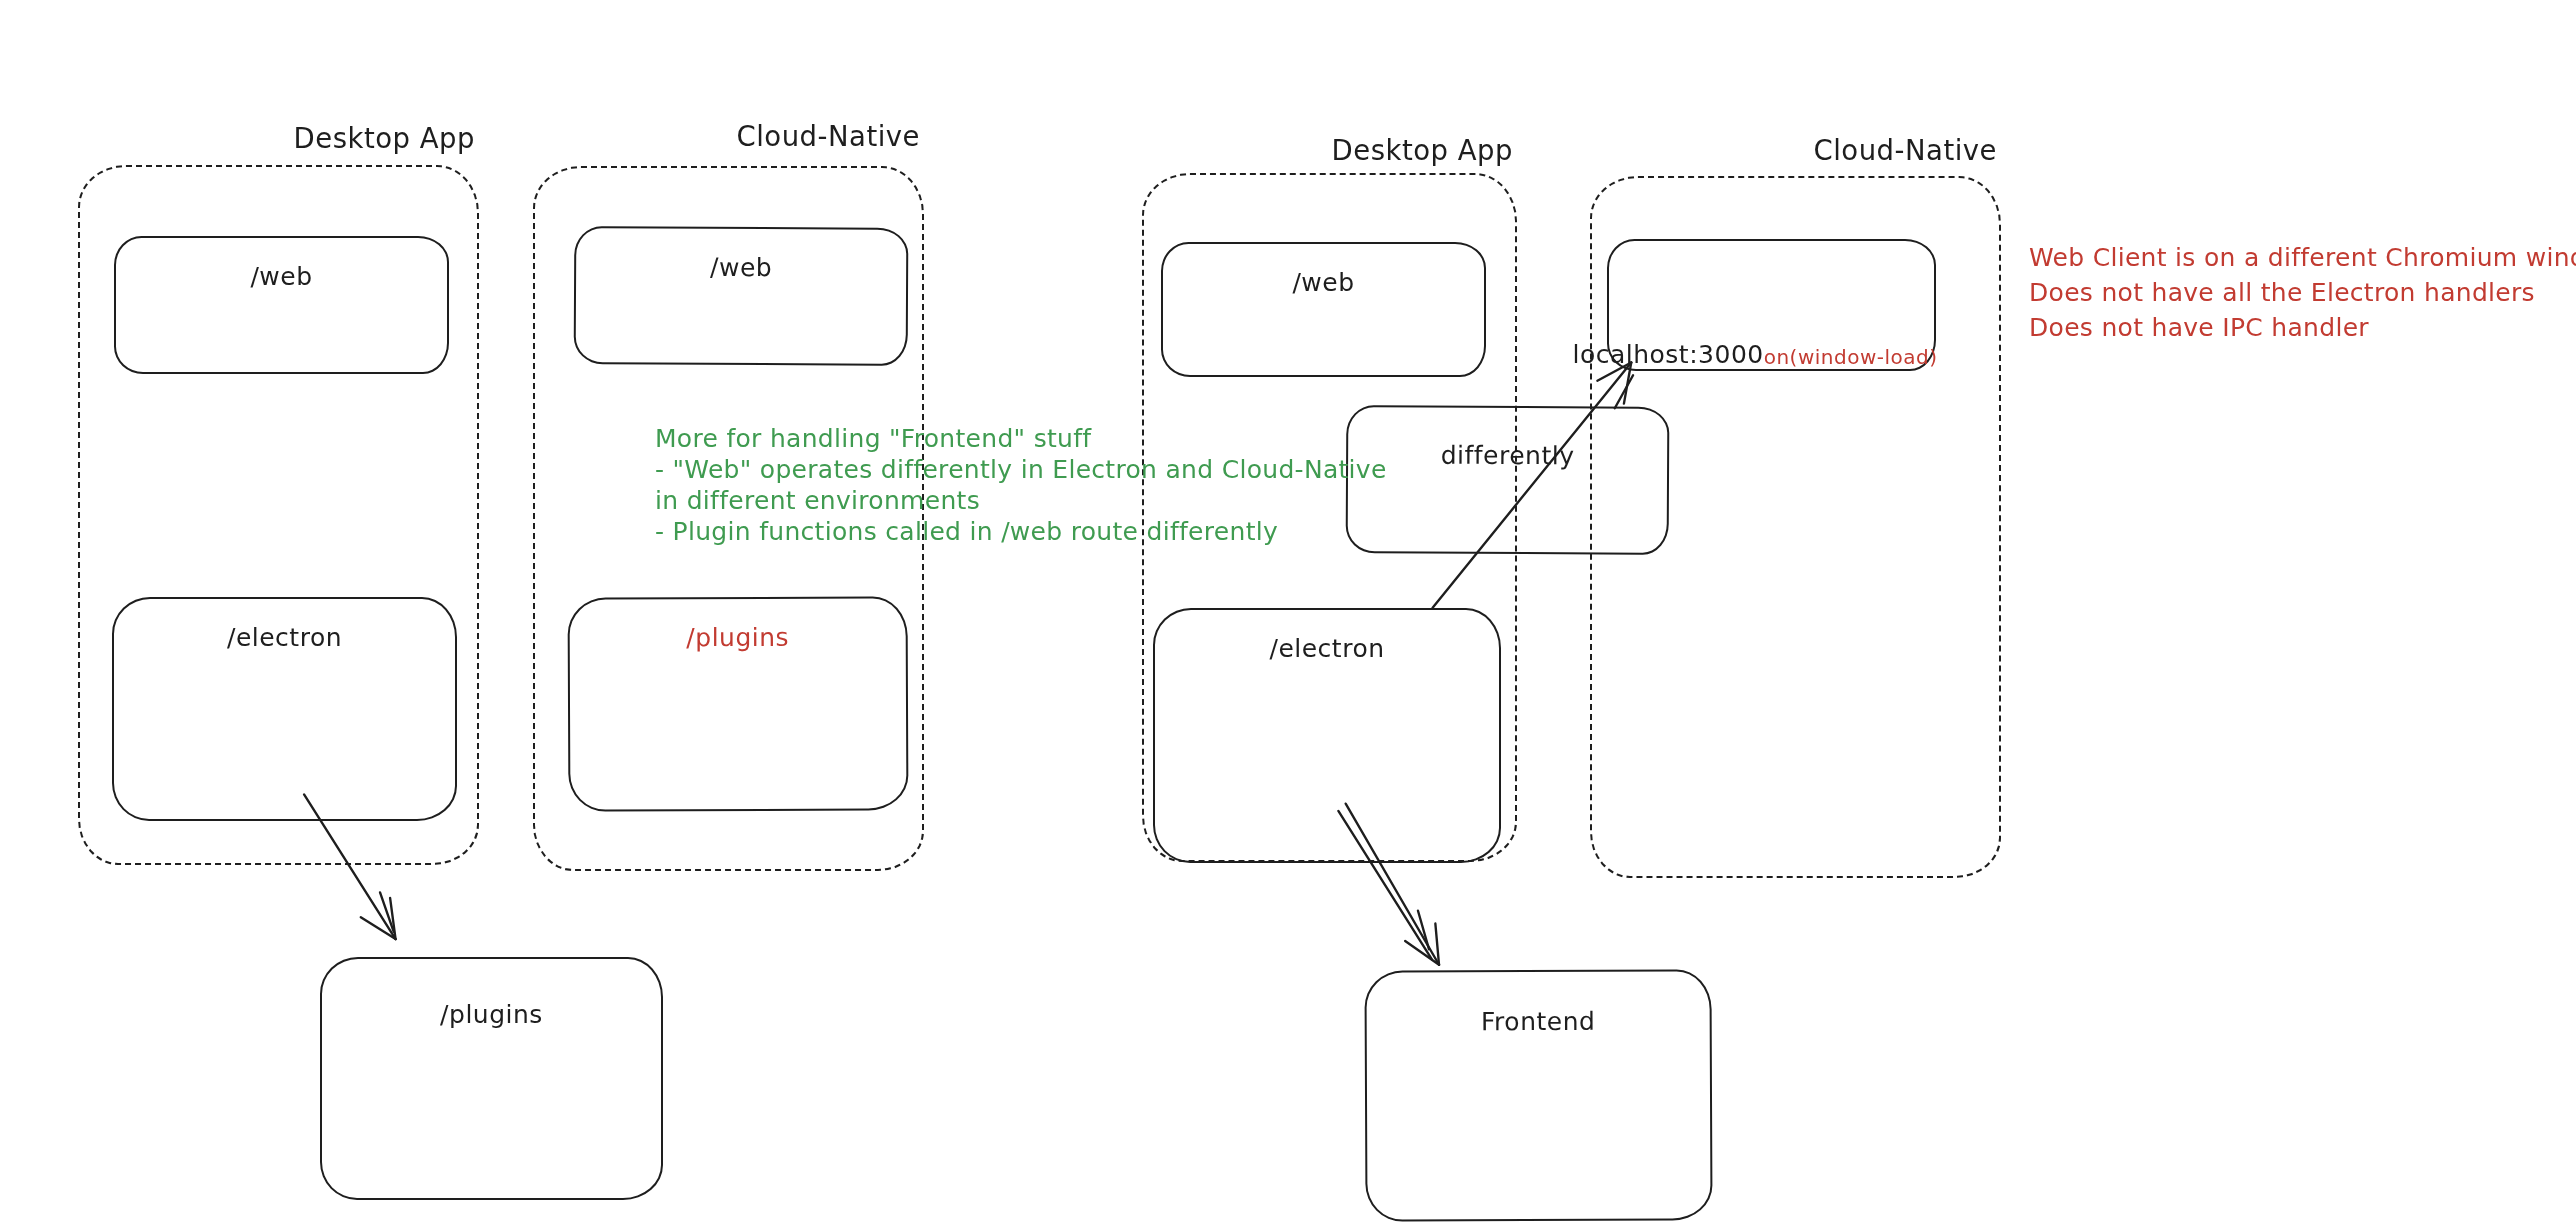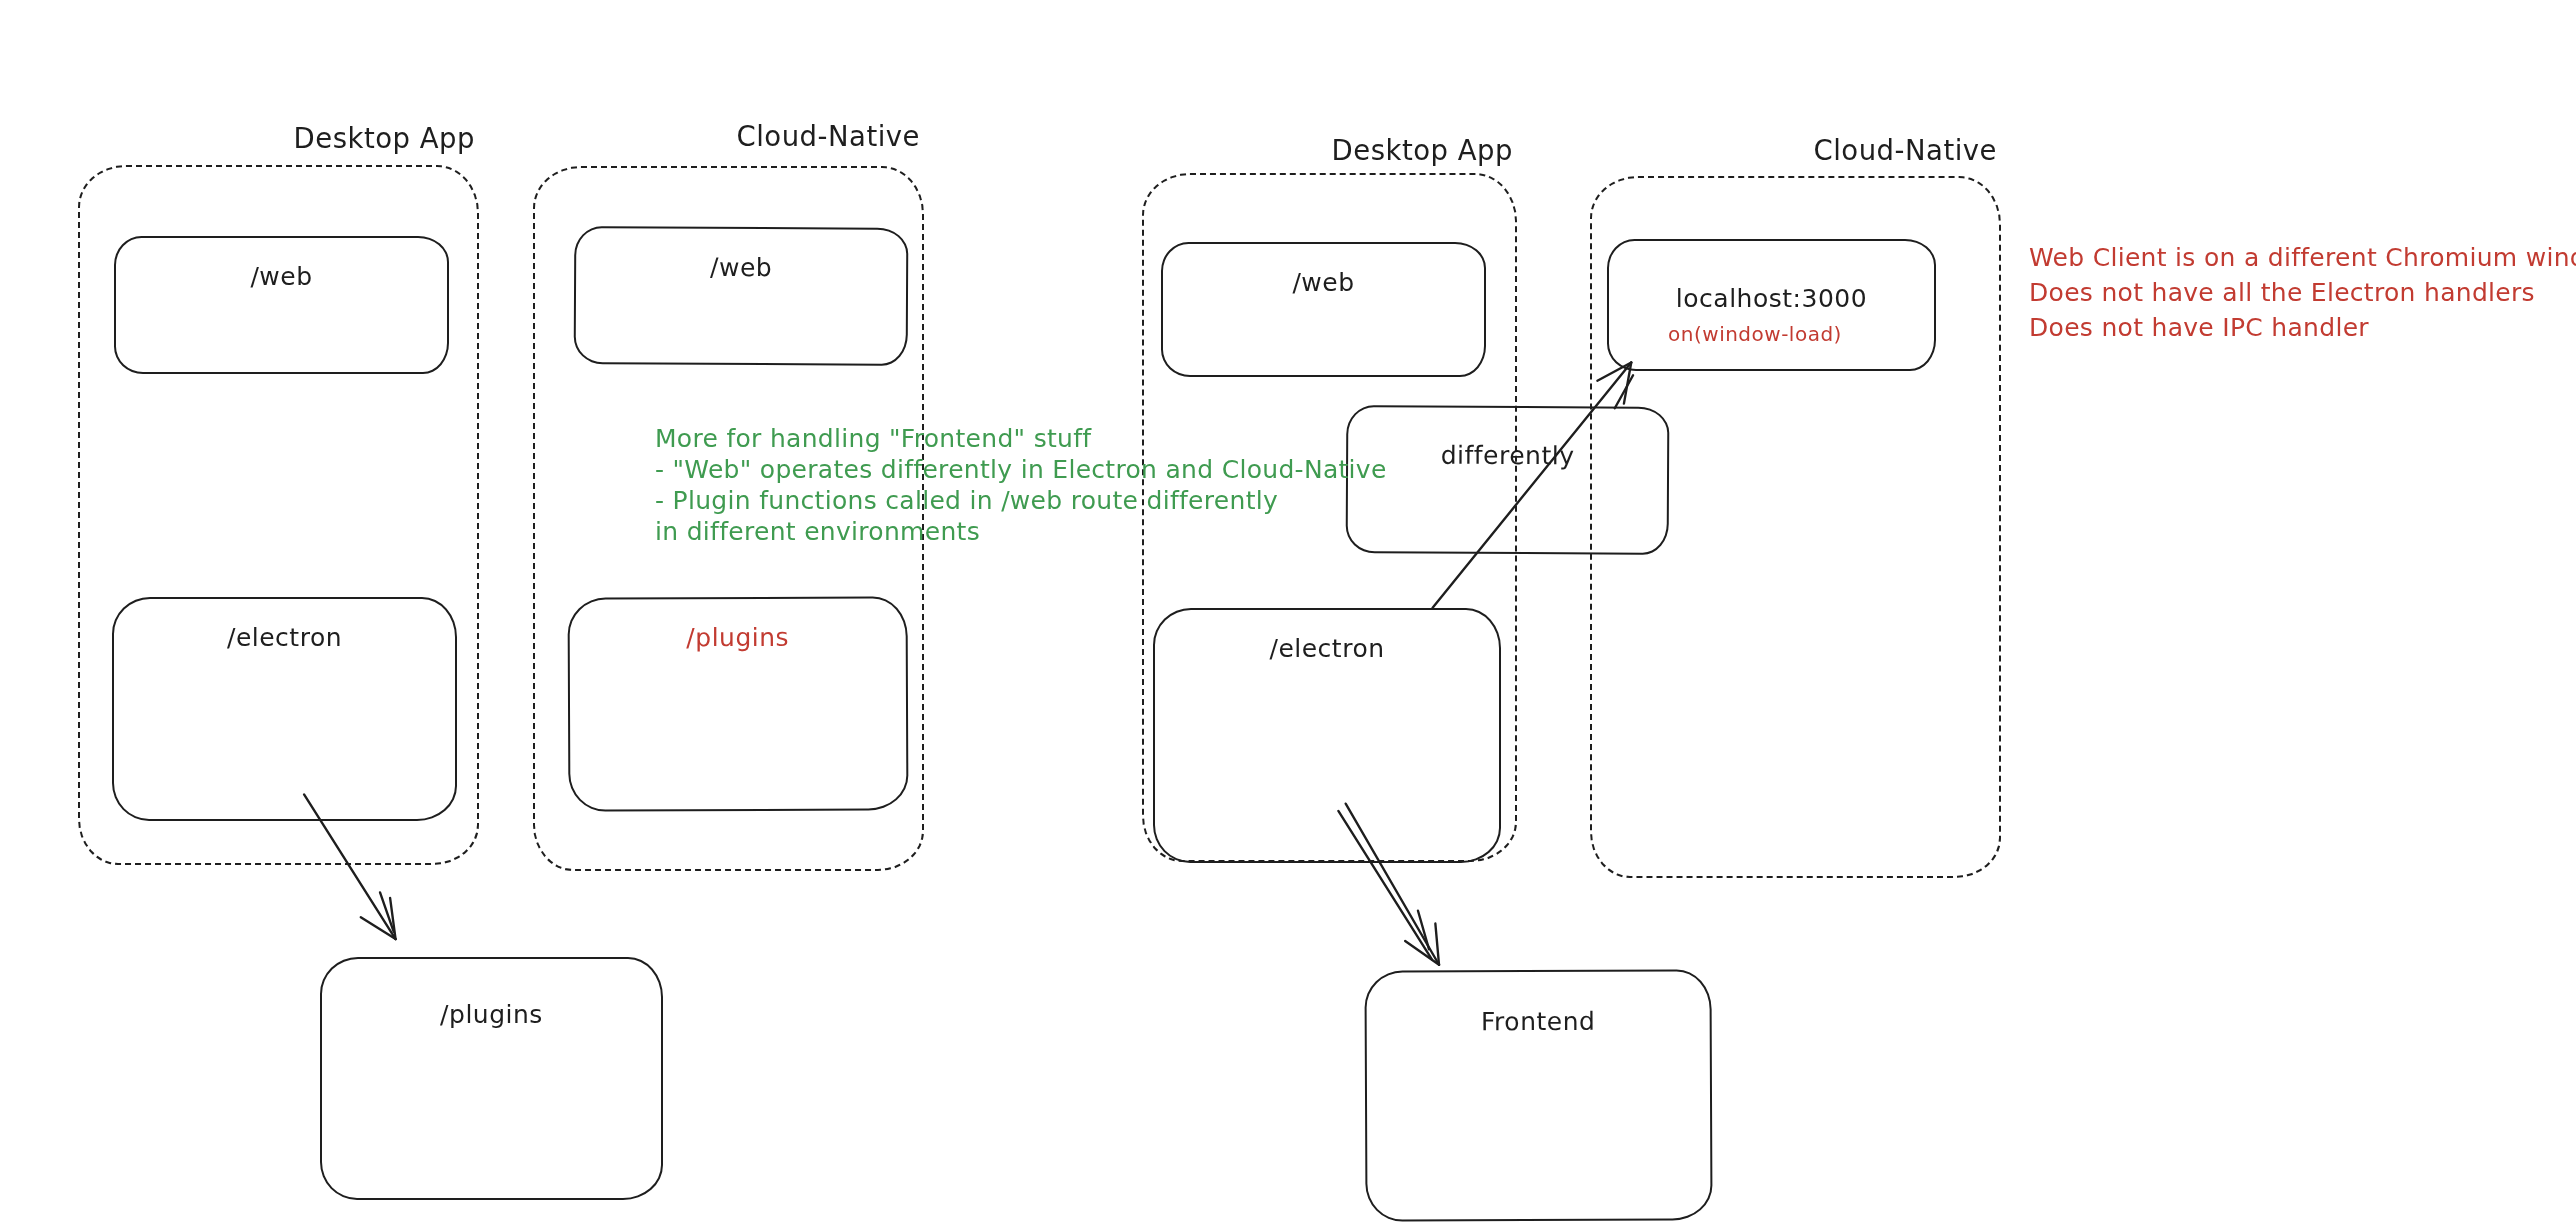--- a/index.html
+++ b/index.html
@@ -48,22 +48,22 @@
   .green-text{color:#3f9b50;}
   .note{
     font-size:25px;
     letter-spacing:0.3px;
     white-space:nowrap;
     z-index:3;
   }
   .note-green div{line-height:31px;}
   .note-red div{line-height:35px;}
   .localhost-node{
-    flex-direction:column;
-    align-items:center;
+    flex-direction:row;
+    align-items:flex-end;
     padding-top:20px;
   }
   .localhost-line1{text-align:center;}
   .localhost-line2{
     text-align:right;
     padding-right:33px;
     margin-top:8.2px;
     font-size:20px;
   }
   svg.arrows{
@@ -138,22 +138,22 @@
     <span>/electron</span>
   </div>
 
   <div class="abs node rad-b tilt-a" style="left:1365px;top:970px;width:343px;height:212px;padding-top:35px;">
     <span>Frontend</span>
   </div>
 
   <div class="abs note note-green green-text" style="left:655px;top:423px;">
     <div>More for handling "Frontend" stuff</div>
     <div>- "Web" operates differently in Electron and Cloud-Native</div>
+    <div>in different environments</div>
     <div>- Plugin functions called in /web route differently</div>
-    <div>in different environments</div>
   </div>
 
   <div class="abs note note-red red-text" style="left:2029px;top:240px;">
     <div>Web Client is on a different Chromium window</div>
     <div>Does not have all the Electron handlers</div>
     <div>Does not have IPC handler</div>
   </div>
 
   <svg class="arrows" width="2576" height="1232" viewBox="0 0 2814 1346">
 

